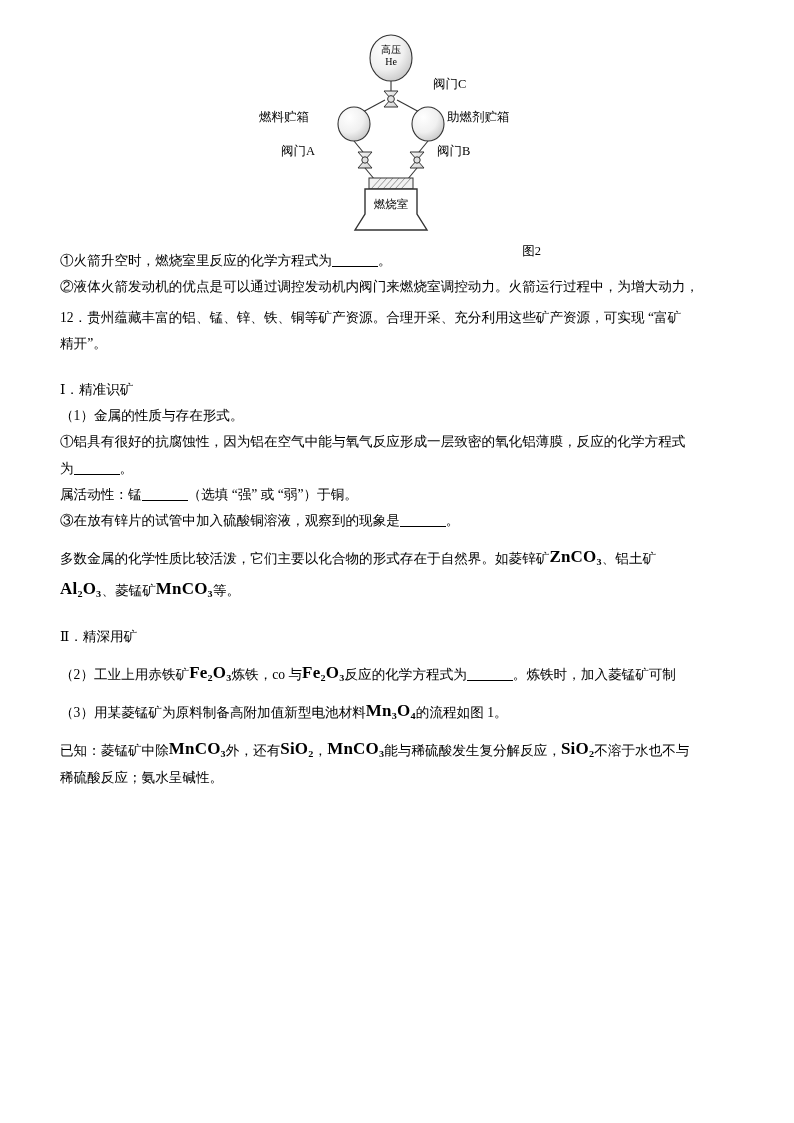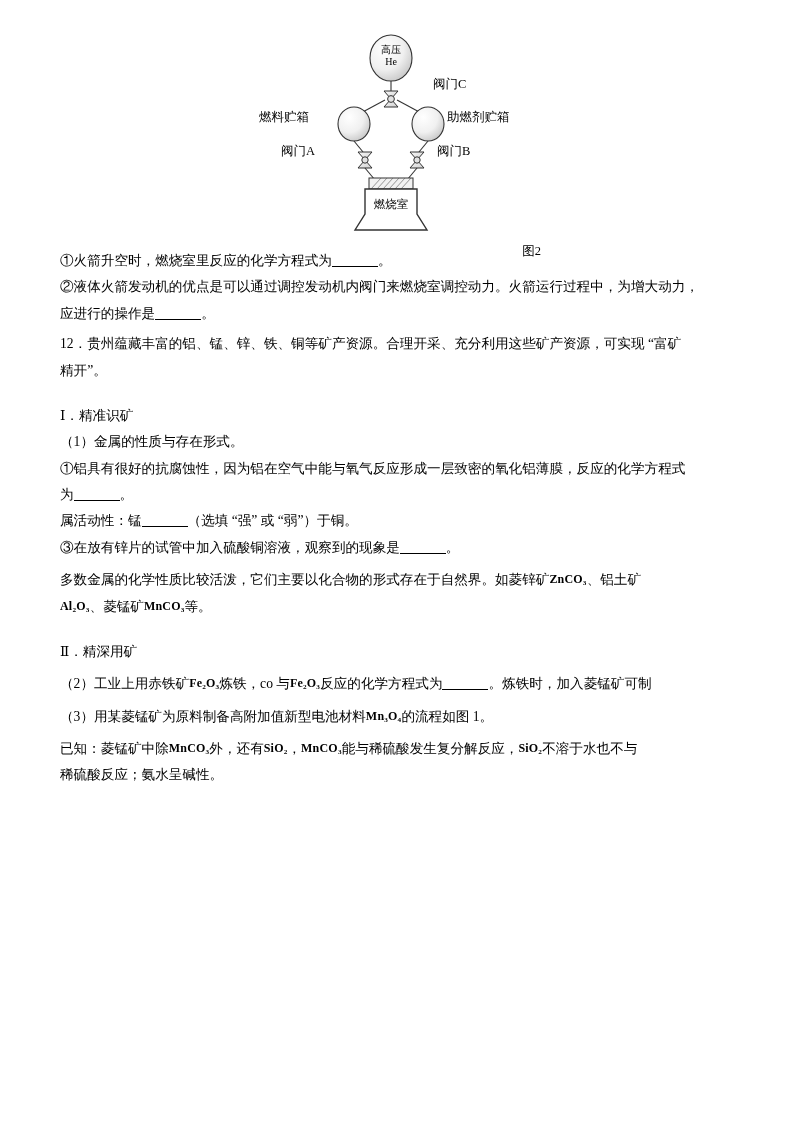--- a/index.html
+++ b/index.html
@@ -58,21 +58,21 @@
     margin-top: 22px;
   }
   .blank {
     display: inline-block;
     border-bottom: 1px solid #000;
     width: 46px;
     vertical-align: -2px;
   }
   .formula {
     font-weight: bold;
-    font-size: 12px;
+    font-size: 17px;
     vertical-align: 1px;
     letter-spacing: 0.2px;
   }
   .gap-para { margin-top: 9px; }
 </style>
 </head>
 <body>
 
 <div class="page">
 
@@ -149,23 +149,20 @@
     </div>
   </div>
 
   <p>
     <span>①火箭升空时，燃烧室里反应的化学方程式为</span><span class="blank"></span><span>。</span>
   </p>
 
   <p>
     <span>②液体火箭发动机的优点是可以通过调控发动机内阀门来燃烧室调控动力。火箭运行过程中，为增大动力，</span>
   </p>
-  <p>
-    <span>应进行的操作是</span><span class="blank"></span><span>。</span>
-  </p>
 
   <p class="q-num">
     <span>12．贵州蕴藏丰富的铝、锰、锌、铁、铜等矿产资源。合理开采、充分利用这些矿产资源，可实现 “富矿</span>
   </p>
   <p>
     <span>精开”。</span>
   </p>
 
   <p class="section-head">
     <span>Ⅰ．精准识矿</span>

